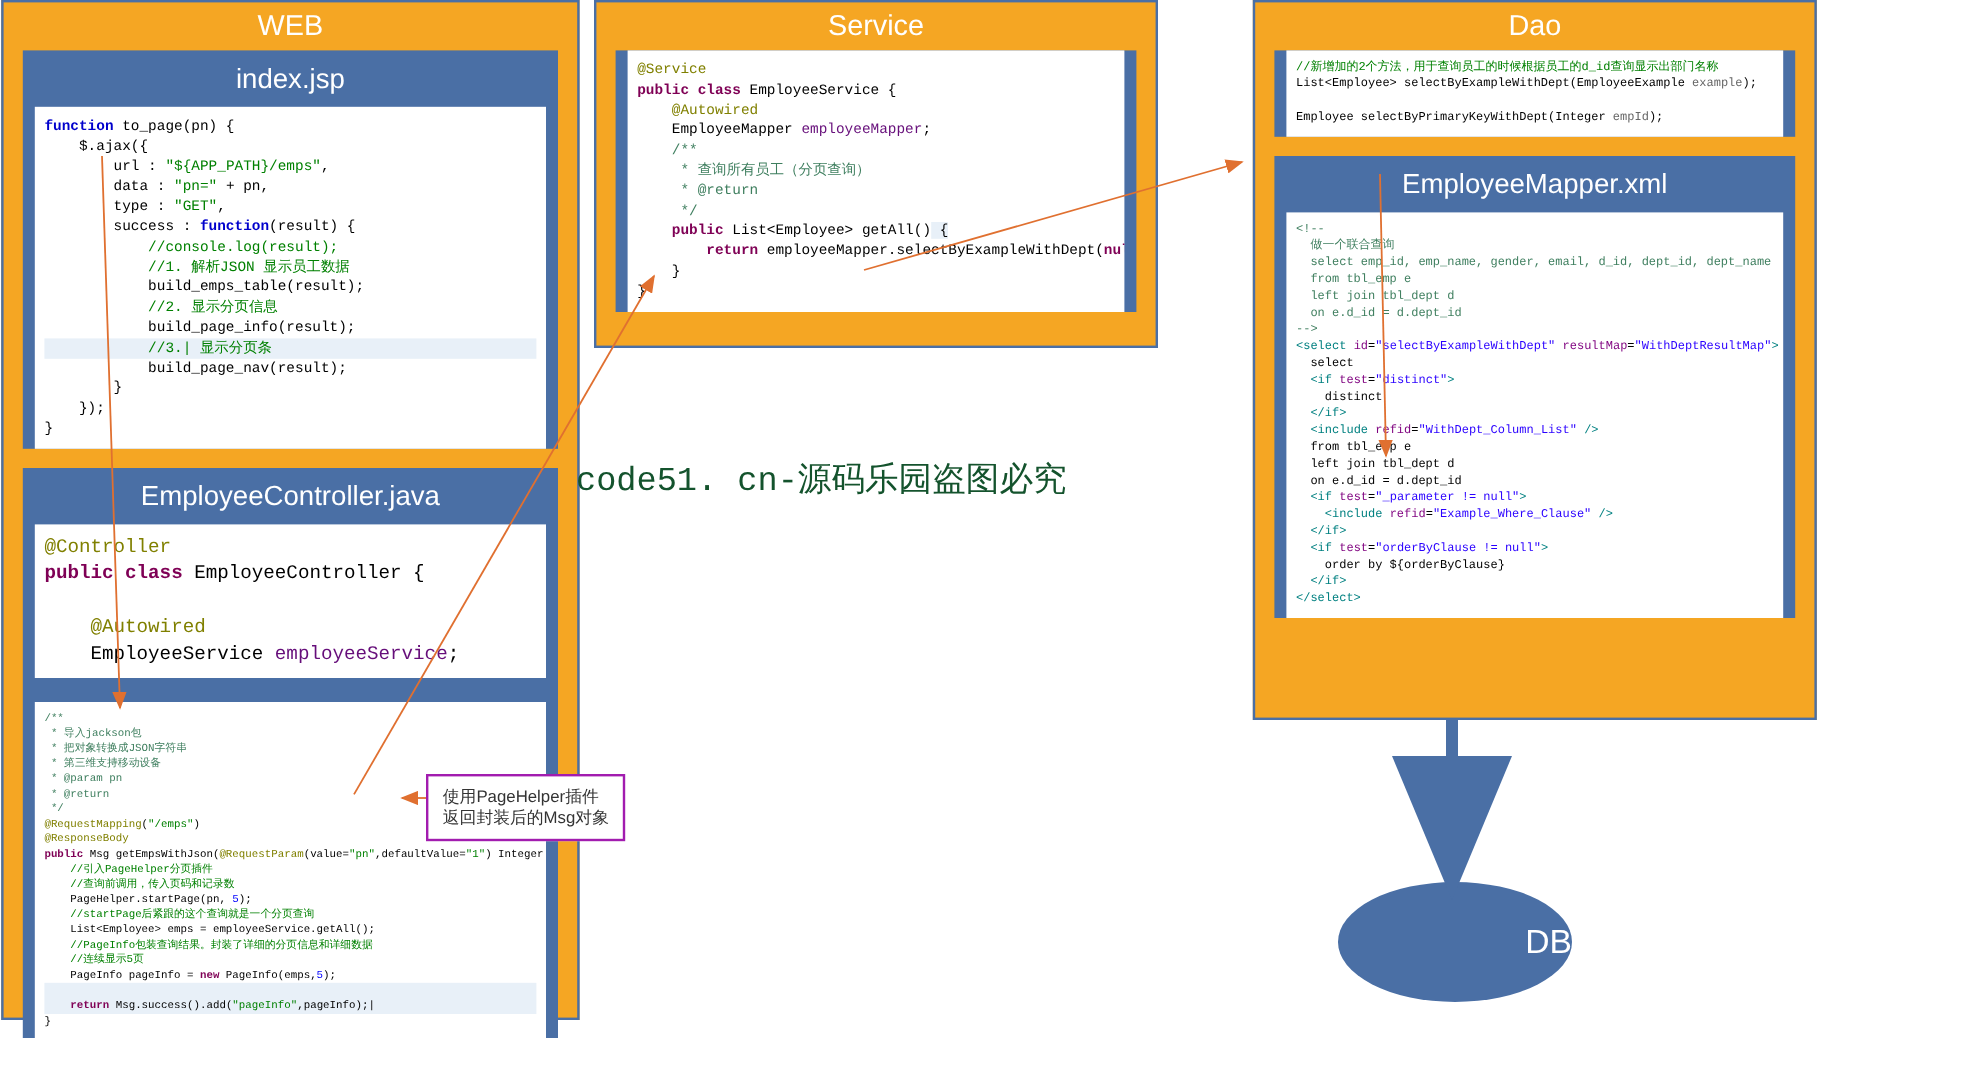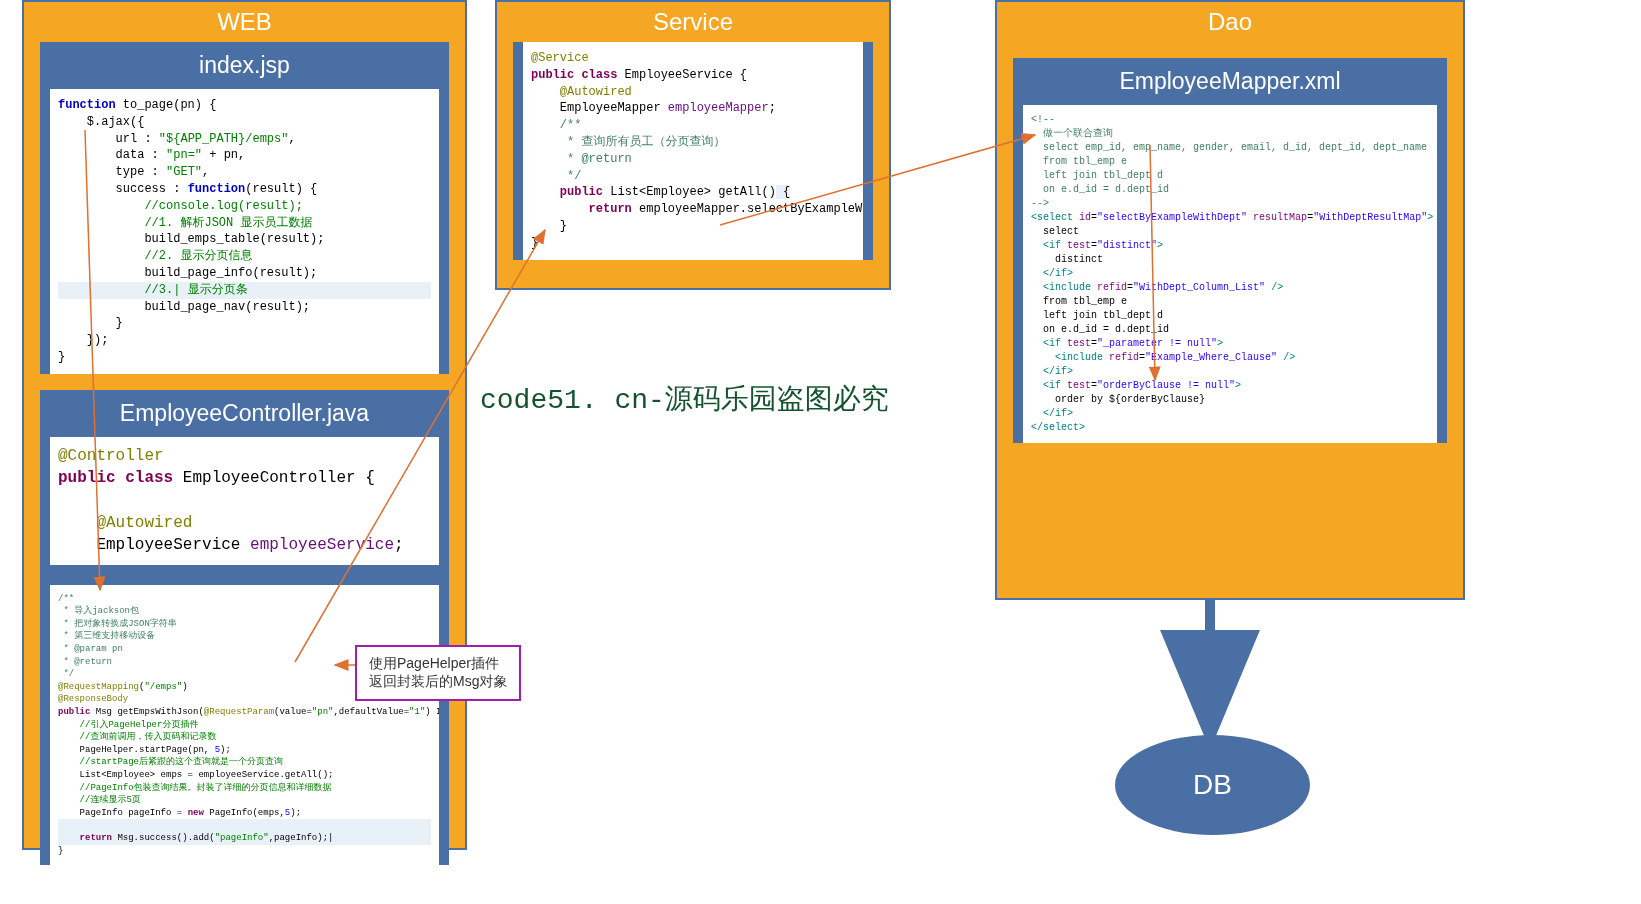--- a/index.html
+++ b/index.html
@@ -87,21 +87,21 @@
   top: 0;
   left: 0;
   width: 1641px;
   height: 904px;
   pointer-events: none;
 }
 </style>
 </head>
 <body>
 
-<div class="layer-box" style="left:22px; top:0; width:445px; height:850px;">
+<div class="layer-box" style="left:1px; top:0; width:482px; height:850px;">
   <div class="layer-title">WEB</div>
 
   <div class="panel">
     <div class="panel-title">index.jsp</div>
     <div class="code-block code-med"><span class="kw">function</span> to_page(pn) {
     $.ajax({
         url : <span class="str">"${APP_PATH}/emps"</span>,
         data : <span class="str">"pn="</span> + pn,
         type : <span class="str">"GET"</span>,
         success : <span class="kw">function</span>(result) {
@@ -141,42 +141,46 @@
     List&lt;Employee&gt; emps = employeeService.getAll();
     <span class="cmt">//PageInfo包装查询结果。封装了详细的分页信息和详细数据</span>
     <span class="cmt">//连续显示5页</span>
     PageInfo pageInfo = <span class="kw2">new</span> PageInfo(emps,<span class="num">5</span>);
 <span class="hl">
     <span class="kw2">return</span> Msg.success().add(<span class="str">"pageInfo"</span>,pageInfo);|</span>
 }</div>
   </div>
 </div>
 
-<div class="layer-box" style="left:495px; top:0; width:396px; height:290px;">
+<div class="layer-box" style="left:495px; top:0; width:470px; height:290px;">
   <div class="layer-title">Service</div>
   <div class="panel">
     <div class="code-block code-med"><span class="ann">@Service</span>
 <span class="kw2">public class</span> EmployeeService {
     <span class="ann">@Autowired</span>
     EmployeeMapper <span class="var">employeeMapper</span>;
     <span class="cmt2">/**
      * 查询所有员工（分页查询）
      * @return
      */</span>
     <span class="kw2">public</span> List&lt;Employee&gt; getAll()<span style="background:#e8f0f8;"> {</span>
         <span class="kw2">return</span> employeeMapper.selectByExampleWithDept(<span class="kw2">null</span>);
     }
 }</div>
   </div>
 </div>
 
-<div class="layer-box" style="left:995px; top:0; width:470px; height:600px;">
+<div class="layer-box" style="left:1044px; top:0; width:470px; height:600px;">
   <div class="layer-title">Dao</div>
 
   <div class="panel">
+    <div class="code-block code-sm"><span class="cmt">//新增加的2个方法，用于查询员工的时候根据员工的d_id查询显示出部门名称</span>
+List&lt;Employee&gt; selectByExampleWithDept(EmployeeExample <span class="type">example</span>);
+
+Employee selectByPrimaryKeyWithDept(Integer <span class="type">empId</span>);</div>
   </div>
 
   <div class="panel">
     <div class="panel-title">EmployeeMapper.xml</div>
     <div class="code-block code-sm"><span class="cmt2">&lt;!--
   做一个联合查询
   select emp_id, emp_name, gender, email, d_id, dept_id, dept_name
   from tbl_emp e
   left join tbl_dept d
   on e.d_id = d.dept_id
@@ -200,21 +204,21 @@
   </div>
 </div>
 
 <div class="note-box" style="left:355px; top:645px;">
   <div>使用PageHelper插件</div>
   <div>返回封装后的Msg对象</div>
 </div>
 
 <div class="watermark" style="left:480px; top:380px;">code51. cn-源码乐园盗图必究</div>
 
-<div class="db-ellipse" style="left:1115px; top:735px; width:195px; height:100px;">
+<div class="db-ellipse" style="left:1115px; top:735px; width:195px; height:100px;justify-content:flex-end;">
   <span>DB</span>
 </div>
 
 <svg class="arrow-svg">
   <defs>
     <marker id="arrowhead-orange" markerWidth="10" markerHeight="8" refX="9" refY="4" orient="auto">
       <polygon points="0 0, 10 4, 0 8" fill="#e07030"></polygon>
     </marker>
     <marker id="arrowhead-blue" markerWidth="12" markerHeight="10" refX="10" refY="5" orient="auto">
       <polygon points="0 0, 12 5, 0 10" fill="#4a6fa5"></polygon>

